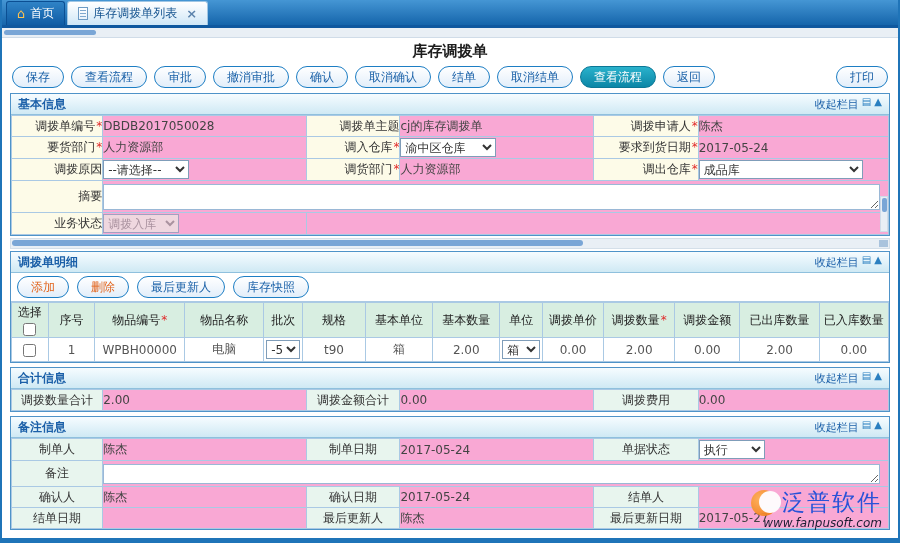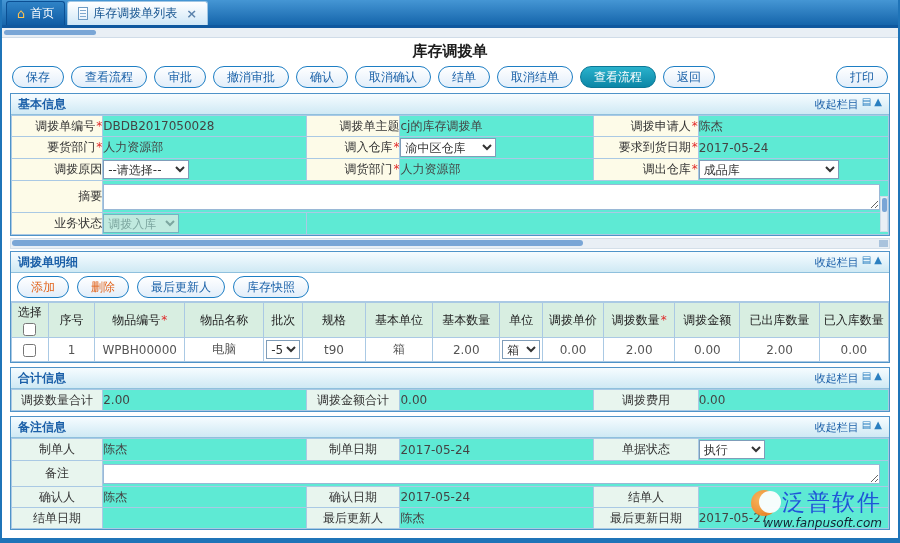--- a/index.html
+++ b/index.html
@@ -40,21 +40,21 @@
   .sec-hd{height:21px;display:flex;align-items:center;justify-content:space-between;padding:0 7px;
     background:linear-gradient(#f6fcff,#cfe9f4);border-bottom:1px solid #8fc0dd}
   .sec-title{font-size:12px;font-weight:bold;color:#1a5fa8}
   .collapse{font-size:11px;color:#1a5fa8;display:flex;align-items:flex-start;gap:3px;cursor:pointer}
   .cicon{font-size:10px;color:#2a7fc0;line-height:1}
   
   table.form{width:100%;border-collapse:collapse;table-layout:fixed}
   .form td{border:1px solid #aac9e4;font-size:12px;height:21px;padding:1px 0;overflow:hidden;white-space:nowrap}
   td.lbl{background:#fdfbe8;text-align:right;color:#333}
   td.lbl2{background:#e8f5ee;text-align:center;color:#333}
-  td.val{color:#444;text-align:left;background:#5eead4}
+  td.val{color:#444;text-align:left;background:#f9a8d4}
   .req{color:#e02b2b;margin-left:1px}
   textarea{width:99%;height:26px;border:1px solid #9ab8d6;resize:both;font-family:inherit;font-size:12px;display:block}
   textarea.note{height:20px}
   .sel{font-size:12px;height:19px;border:1px solid #7f9db9;background:#fff;color:#333;font-family:inherit}
   .sel:disabled{background:#ebebe4;color:#8a8a8a}
   .vscroll{position:absolute;right:1px;bottom:3px;width:8px;height:36px;background:#e9eff5;border:1px solid #d0dce8}
   .vscroll .handle{width:5px;height:14px;background:#7aa6d6;margin:1px auto 0;border-radius:2px}
   
   .dbtns{display:flex;gap:8px;padding:3px 6px;border-bottom:1px solid #aac9e4}
   table.grid{width:100%;border-collapse:collapse;table-layout:fixed}
@@ -152,21 +152,21 @@
         <td class="lbl">调拨原因</td>
         <td class="val">
           <select class="sel" style="width:86px">
             <option>--请选择--</option>
           </select>
         </td>
         <td class="lbl">调货部门<span class="req">*</span></td>
         <td class="val">人力资源部</td>
         <td class="lbl">调出仓库<span class="req">*</span></td>
         <td class="val">
-          <select class="sel" style="width:140px">
+          <select class="sel" style="width:164px">
             <option>成品库</option>
           </select>
         </td>
       </tr>
       <tr>
         <td class="lbl">摘要</td>
         <td class="val" colspan="5" style="height:32px">
           <textarea style=""></textarea>
         </td>
       </tr>

